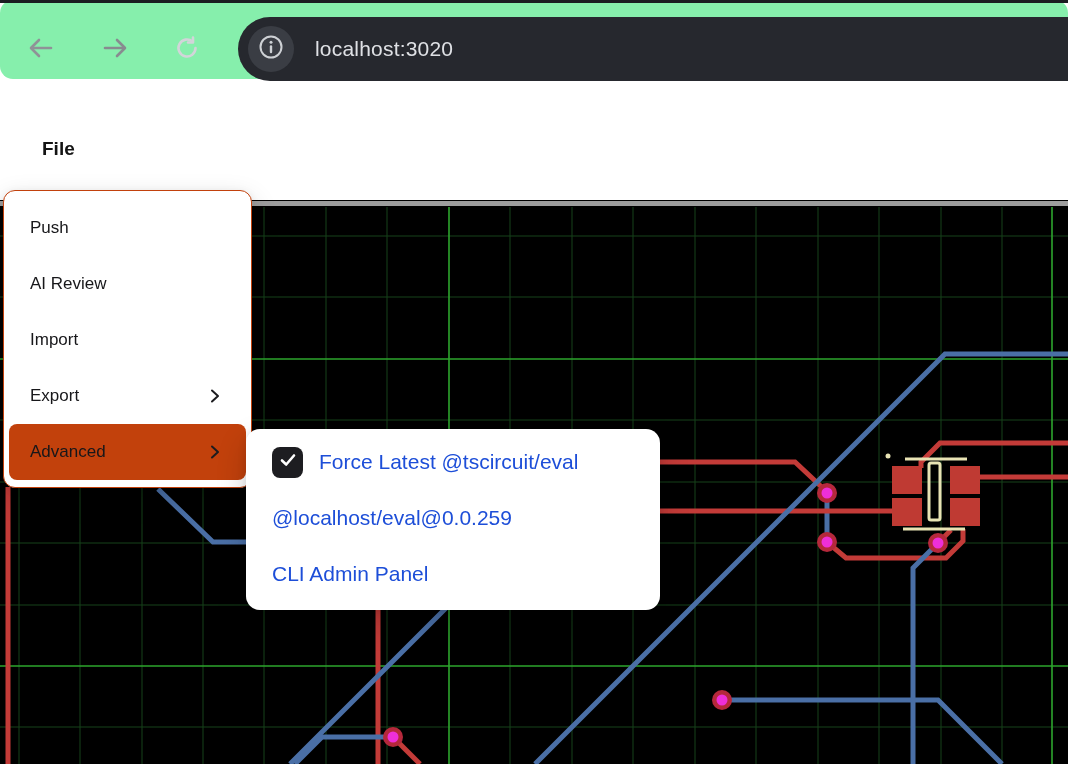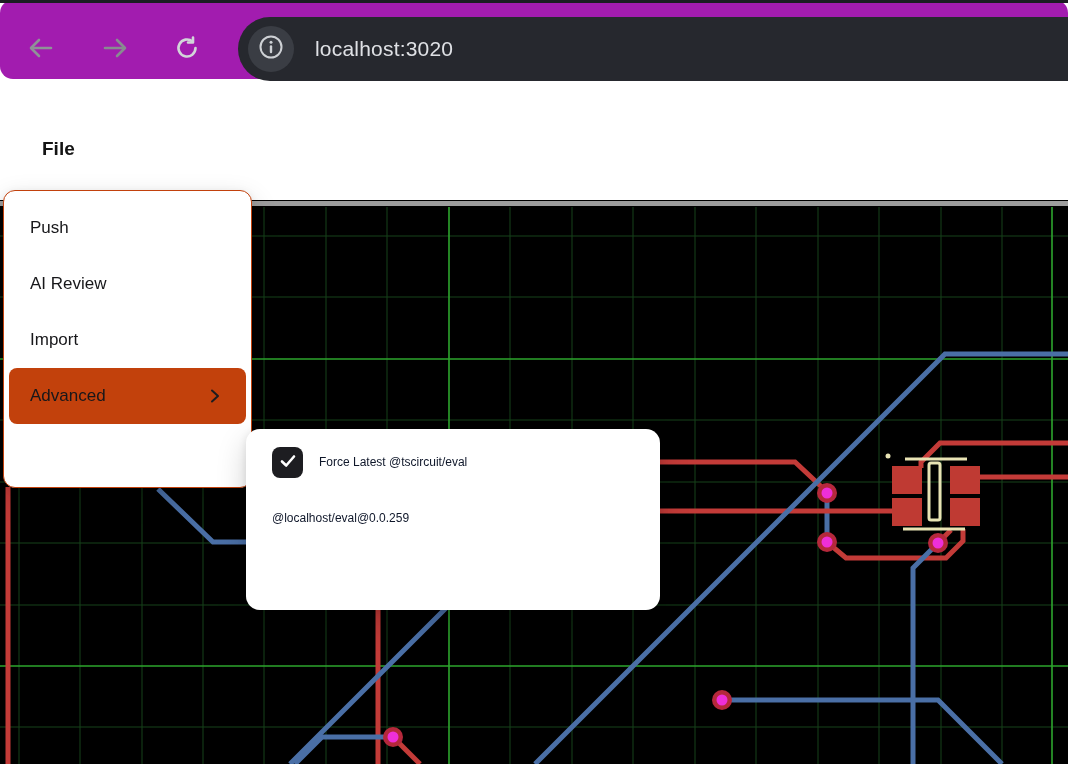--- a/index.html
+++ b/index.html
@@ -1,21 +1,21 @@
 <!DOCTYPE html>
 <html><head>
 <meta charset="utf-8">
 <style>
   * { margin:0; padding:0; box-sizing:border-box; }
   html,body { width:1068px; height:764px; overflow:hidden; background:#fff;
               font-family:"Liberation Sans", sans-serif; }
   .stage { position:relative; width:1068px; height:764px; }
 
   
-  .chrome { position:absolute; left:0; top:0; width:1068px; height:79px; background:#a21caf;border-radius:13px; }
+  .chrome { position:absolute; left:0; top:0; width:1068px; height:79px; background:#86efac;border-radius:13px; }
   .chrome-topstrip { position:absolute; left:0; top:0; width:100%; height:3px; background:#1b1d22; }
   .nav-icons { position:absolute; left:0; top:3px; height:94px; display:flex; align-items:center; }
   .nav-btn { width:44px; height:44px; display:flex; align-items:center; justify-content:center;
              border-radius:50%; margin-left:16px; cursor:pointer; }
   .nav-btn:first-child { margin-left:19px; }
   .url-pill { position:absolute; left:238px; top:17px; width:830px; height:64px;
               background:#26282e; border-radius:32px 0 0 32px; display:flex; align-items:center; }
   .info-circle { width:46px; height:46px; border-radius:50%; background:#3a3d44;
                  margin-left:10px; display:flex; align-items:center; justify-content:center; cursor:pointer; }
   .url-text { color:#dfe1e5; font-size:21px; margin-left:21px; letter-spacing:0.2px; }
@@ -36,22 +36,22 @@
   .fm-item { position:relative; height:56px; display:flex; align-items:center; padding:0 26px;
              font-size:17px; color:#17171a; cursor:pointer; }
   .fm-item.hl { background:#c2410c; border-radius:8px; margin:0 5px; padding:0 21px; }
   .fm-chevron { position:absolute; right:28px; top:50%; transform:translateY(-50%); display:flex; }
   .fm-item.hl .fm-chevron { right:23px; }
 
   
   .sub-menu { position:absolute; left:246px; top:429px; width:414px; height:181px; background:#fff;
               border-radius:14px; padding:5px 0;
               box-shadow:0 12px 30px rgba(0,0,0,0.18), 0 2px 8px rgba(0,0,0,0.10); z-index:30; }
-  .sm-item { height:56px; display:flex; align-items:center; padding:0 26px; font-size:12px;
-             color:#0f172a; cursor:pointer; }
+  .sm-item { height:56px; display:flex; align-items:center; padding:0 26px; font-size:21px;
+             color:#1d4ed8; cursor:pointer; }
   .checkbox { width:31px; height:31px; border-radius:8px; background:#1d1d21; margin-right:16px;
               display:flex; align-items:center; justify-content:center; flex:0 0 auto; }
 </style>
 </head>
 <body>
 
 <div class="stage">
 
   <div class="chrome">
     <div class="chrome-topstrip"></div>
@@ -173,20 +173,28 @@
   <div class="file-menu">
     <div class="fm-item">
       <span>Push</span>
     </div>
     <div class="fm-item">
       <span>AI Review</span>
     </div>
     <div class="fm-item">
       <span>Import</span>
     </div>
+    <div class="fm-item">
+      <span>Export</span>
+      <span class="fm-chevron">
+        <svg width="16" height="16" viewBox="0 0 16 16" fill="none" stroke="#1c1c1f" stroke-width="2" stroke-linecap="round" stroke-linejoin="round">
+          <path d="M5 2.5 L11 8 L5 13.5"></path>
+        </svg>
+      </span>
+    </div>
     <div class="fm-item hl">
       <span>Advanced</span>
       <span class="fm-chevron">
         <svg width="16" height="16" viewBox="0 0 16 16" fill="none" stroke="#1c1c1f" stroke-width="2" stroke-linecap="round" stroke-linejoin="round">
           <path d="M5 2.5 L11 8 L5 13.5"></path>
         </svg>
       </span>
     </div>
   </div>
 
@@ -197,15 +205,18 @@
           <svg width="20" height="20" viewBox="0 0 20 20" fill="none" stroke="#ffffff" stroke-width="2.6" stroke-linecap="round" stroke-linejoin="round">
             <path d="M4 10.5 L8.2 14.5 L16 5.5"></path>
           </svg>
         </span>
       </span>
       <span>Force Latest @tscircuit/eval</span>
     </div>
     <div class="sm-item">
       <span>@localhost/eval@0.0.259</span>
     </div>
+    <div class="sm-item">
+      <span>CLI Admin Panel</span>
+    </div>
   </div>
 
 </div>
 
 </body></html>

